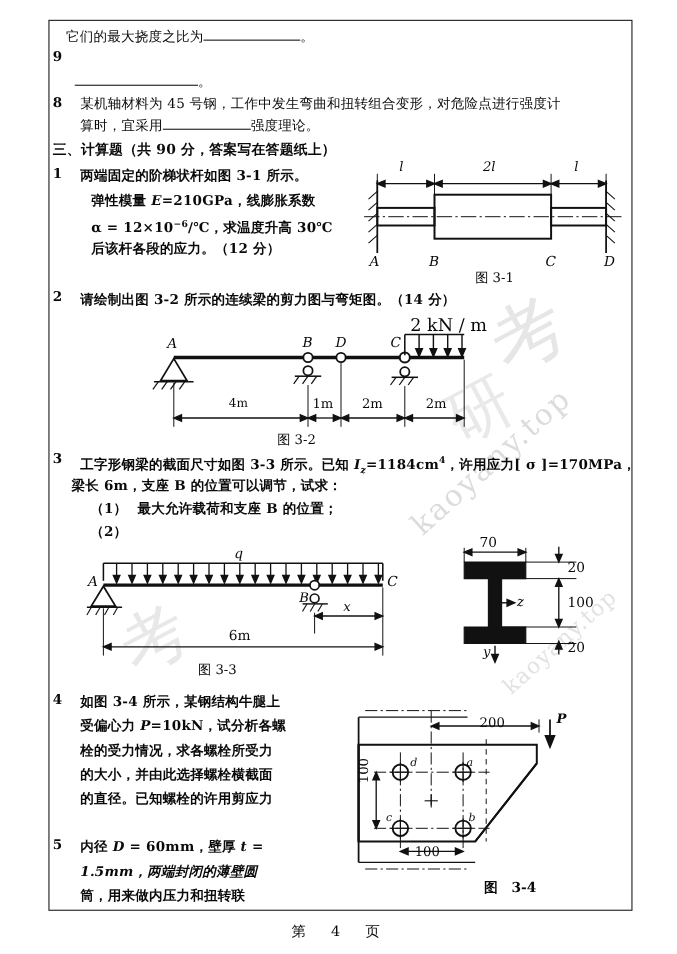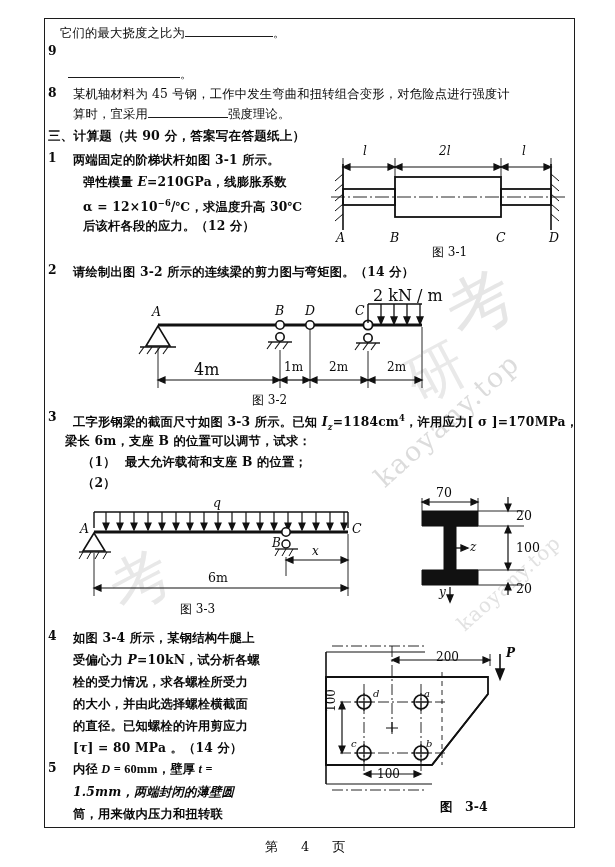--- a/index.html
+++ b/index.html
@@ -301,21 +301,21 @@
         <line x1="240" y1="88" x2="290" y2="88"></line>
         <path d="M238,88 L245,85 L245,91 Z"></path>
         <path d="M292,88 L285,85 L285,91 Z"></path>
       </g>
     </svg>
     <div class="lbl lbl-i" style="left:22px; top:12px; font-size:12.5px;">A</div>
     <div class="lbl lbl-i" style="left:145px; top:11px; font-size:12.5px;">B</div>
     <div class="lbl lbl-i" style="left:175px; top:11px; font-size:12.5px;">D</div>
     <div class="lbl lbl-i" style="left:225px; top:11px; font-size:12.5px;">C</div>
     <div class="lbl" style="left:243px; top:-6px; font-size:16px;">2 kN / m</div>
-    <div class="lbl" style="left:64px; top:68px; font-size:16px;">4m</div>
+    <div class="lbl" style="left:78px; top:68px; font-size:11px;">4m</div>
     <div class="lbl" style="left:154px; top:68px; font-size:12px;">1m</div>
     <div class="lbl" style="left:199px; top:68px; font-size:12px;">2m</div>
     <div class="lbl" style="left:257px; top:68px; font-size:12px;">2m</div>
   </div>
   <div class="figcap" style="left:252px; top:392px;">图 3-2</div>
 
   <div class="num" style="left:48px; top:409px;">3</div>
   <div class="txt bold" style="left:73px; top:409px;">
     <span>工字形钢梁的截面尺寸如图 3-3 所示。已知 </span><span class="ital">I</span><span class="sub ital">z</span><span>=1184cm</span><span class="sup">4</span><span>，许用应力[ σ ]=170MPa，</span>
   </div>
@@ -472,26 +472,23 @@
   <div class="figcap" style="left:180px; top:601px;">图 3-3</div>
 
   <div class="num" style="left:48px; top:628px;">4</div>
   <div class="txt bold" style="left:73px; top:628px;">如图 3-4 所示，某钢结构牛腿上</div>
   <div class="txt bold" style="left:73px; top:650px;">
     <span>受偏心力 </span><span class="ital">P</span><span>=10kN，试分析各螺</span>
   </div>
   <div class="txt bold" style="left:73px; top:672px;">栓的受力情况，求各螺栓所受力</div>
   <div class="txt bold" style="left:73px; top:716px;">的直径。已知螺栓的许用剪应力</div>
   <div class="txt bold" style="left:73px; top:694px;">的大小，并由此选择螺栓横截面</div>
-  <div class="txt bold" style="left:73px; top:738px;">
-    <span>[</span><span class="ital">τ</span><span>] = 80 MPa 。（14 分）</span>
-  </div>
 
   <div class="num" style="left:48px; top:760px;">5</div>
-  <div class="txt bold" style="left:73px; top:760px;font-family:Liberation Serif, serif;">
+  <div class="txt bold" style="left:73px; top:760px;">
     <span>内径 </span><span class="ital">D</span><span> = 60mm，壁厚 </span><span class="ital">t</span><span> =</span>
   </div>
   <div class="txt bold" style="left:73px; top:782px;font-style:italic;">1.5mm，两端封闭的薄壁圆</div>
   <div class="txt bold" style="left:73px; top:804px;">筒，用来做内压力和扭转联</div>
 
   <div class="fig" style="left:320px; top:632px;">
     <svg width="250" height="175" viewBox="0 0 250 175">
 
       <line x1="6" y1="20" x2="6" y2="152" stroke="#111" stroke-width="1.6"></line>
       <line x1="6" y1="20" x2="105" y2="20" stroke="#111" stroke-width="1.2"></line>

